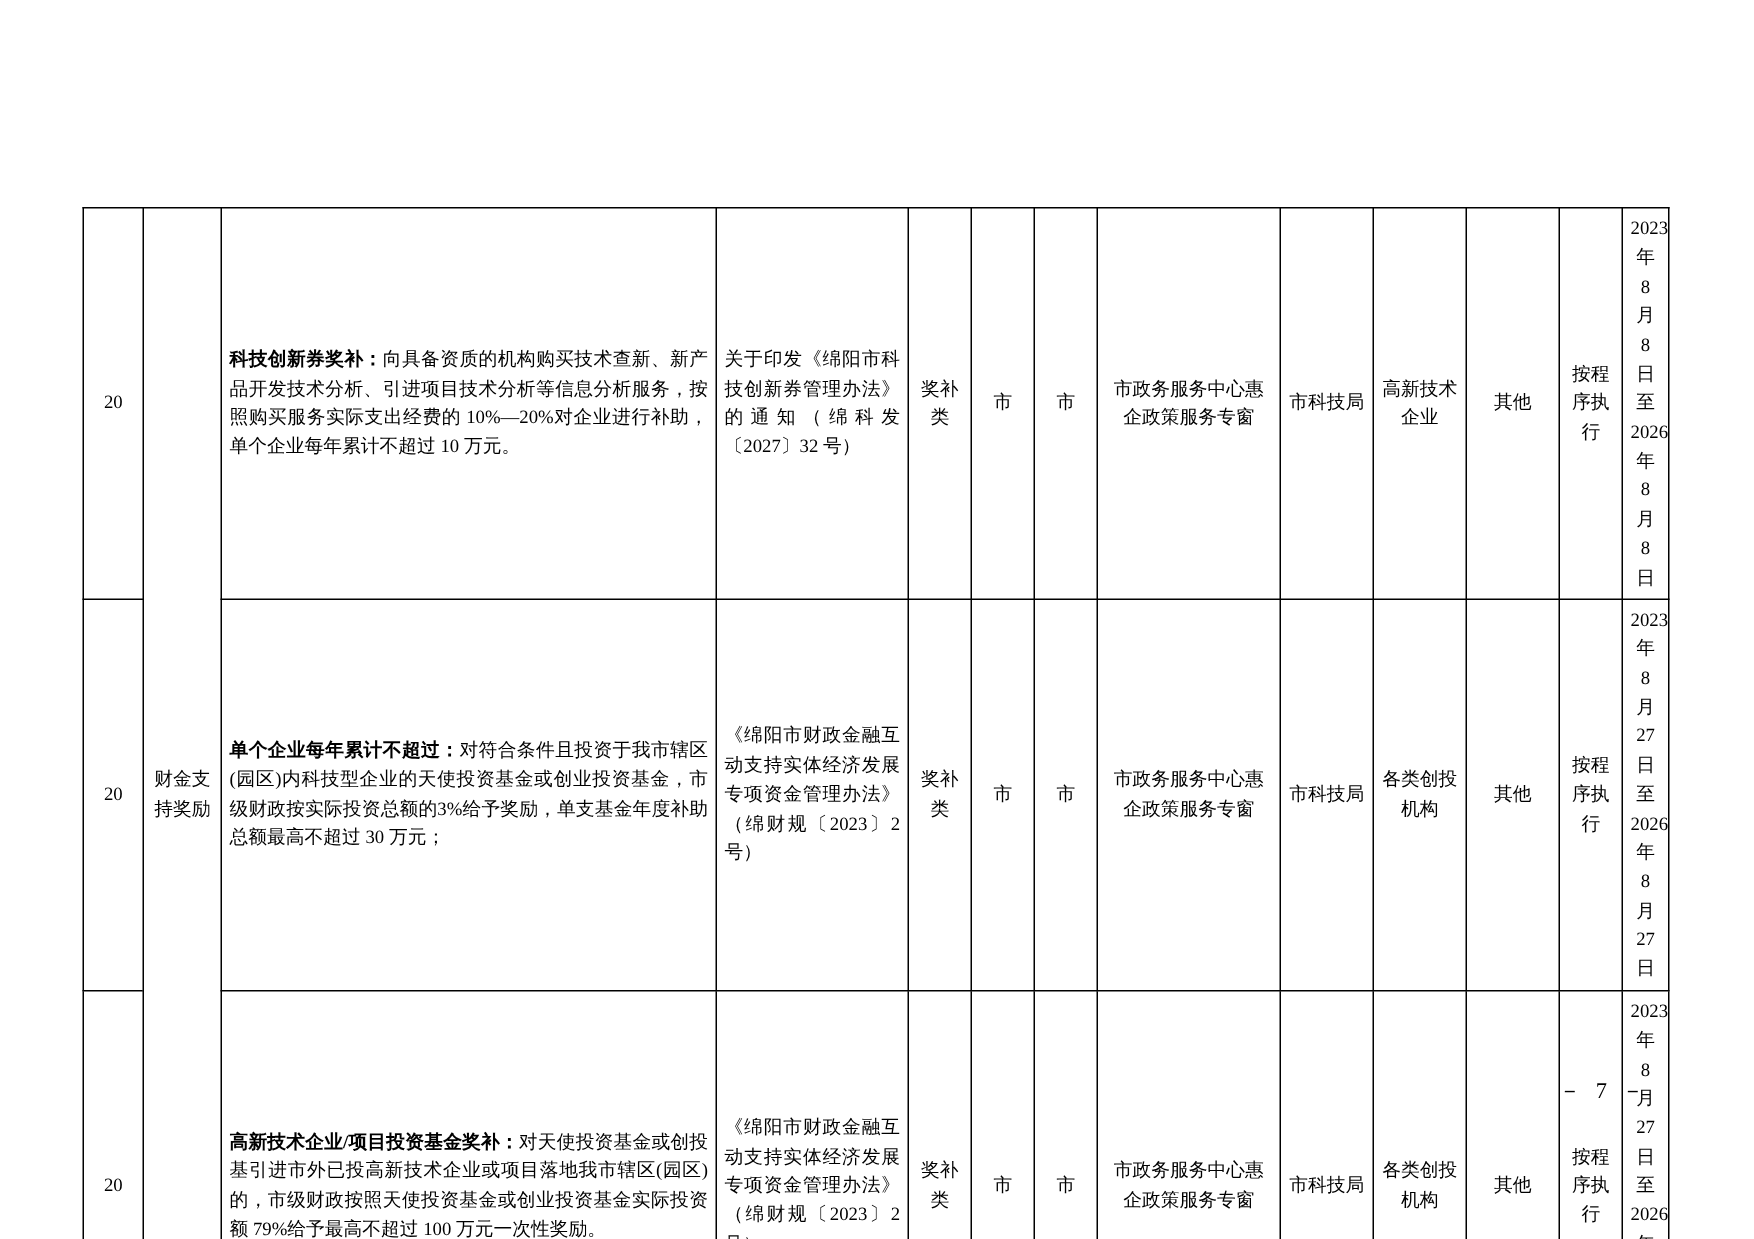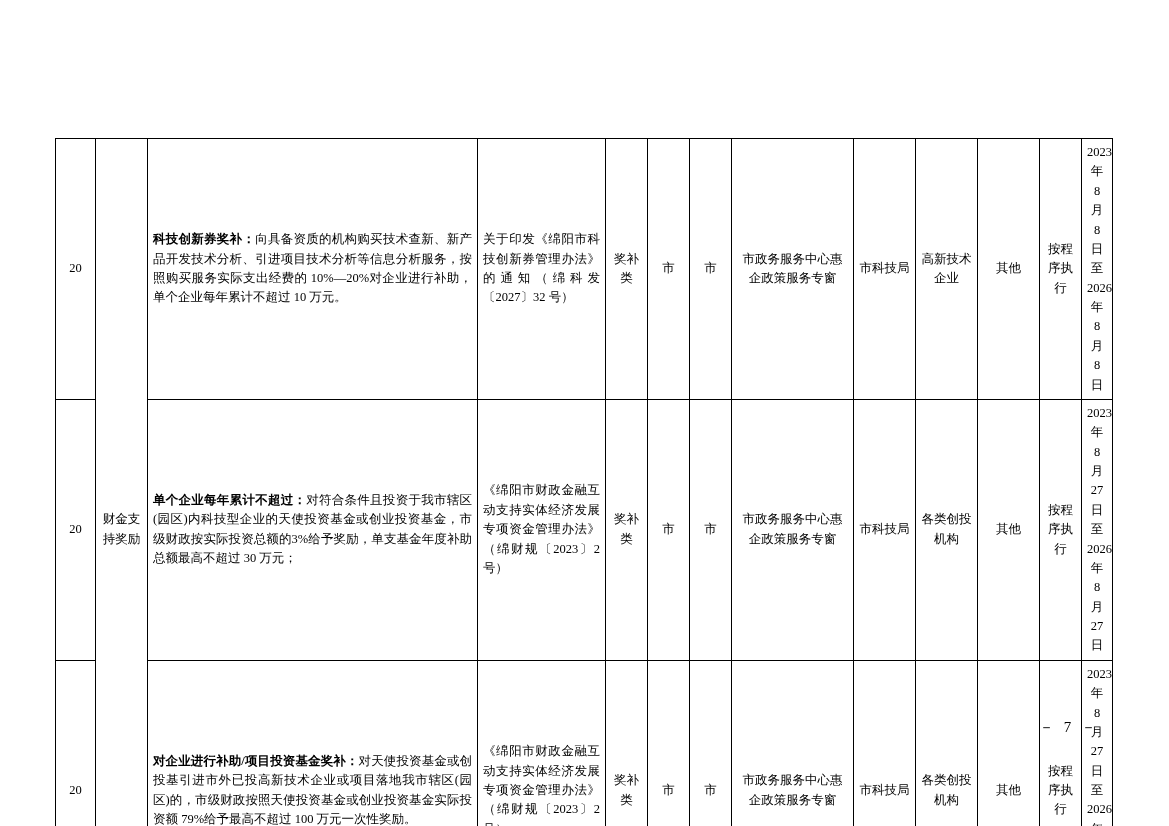--- a/index.html
+++ b/index.html
@@ -140,21 +140,21 @@
         <td class="cell-center tiny-stack">市政务服务中心惠企政策服务专窗</td>
         <td class="cell-center tiny-stack">市科技局</td>
         <td class="cell-center tiny-stack">各类创投机构</td>
         <td class="cell-center tiny-stack">其他</td>
         <td class="cell-center tiny-stack">按程序执行</td>
         <td class="cell-center tiny-stack">2023 年 8 月 27 日至 2026 年 8 月 27 日</td>
       </tr>
 
       <tr style="height:175px;">
         <td class="cell-center">20</td>
-        <td class="cell-just"><span class="lead">对企业进行补助/项目投资基金奖补：</span><span>对天使投资基金或创投基引进市外已投高新技术企业或项目落地我市辖区(园区)的，市级财政按照天使投资基金或创业投资基金实际投资额 79%给予最高不超过 100 万元一次性奖励。</span></td>
+        <td class="cell-just"><span class="lead">高新技术企业/项目投资基金奖补：</span><span>对天使投资基金或创投基引进市外已投高新技术企业或项目落地我市辖区(园区)的，市级财政按照天使投资基金或创业投资基金实际投资额 79%给予最高不超过 100 万元一次性奖励。</span></td>
         <td class="basis-cell">《绵阳市财政金融互动支持实体经济发展专项资金管理办法》（绵财规〔2023〕2 号）</td>
         <td class="cell-center narrow">奖补类</td>
         <td class="cell-center">市</td>
         <td class="cell-center">市</td>
         <td class="cell-center tiny-stack">市政务服务中心惠企政策服务专窗</td>
         <td class="cell-center tiny-stack">市科技局</td>
         <td class="cell-center tiny-stack">各类创投机构</td>
         <td class="cell-center tiny-stack">其他</td>
         <td class="cell-center tiny-stack">按程序执行</td>
         <td class="cell-center tiny-stack">2023 年 8 月 27 日至 2026 年 8 月 27 日</td>

